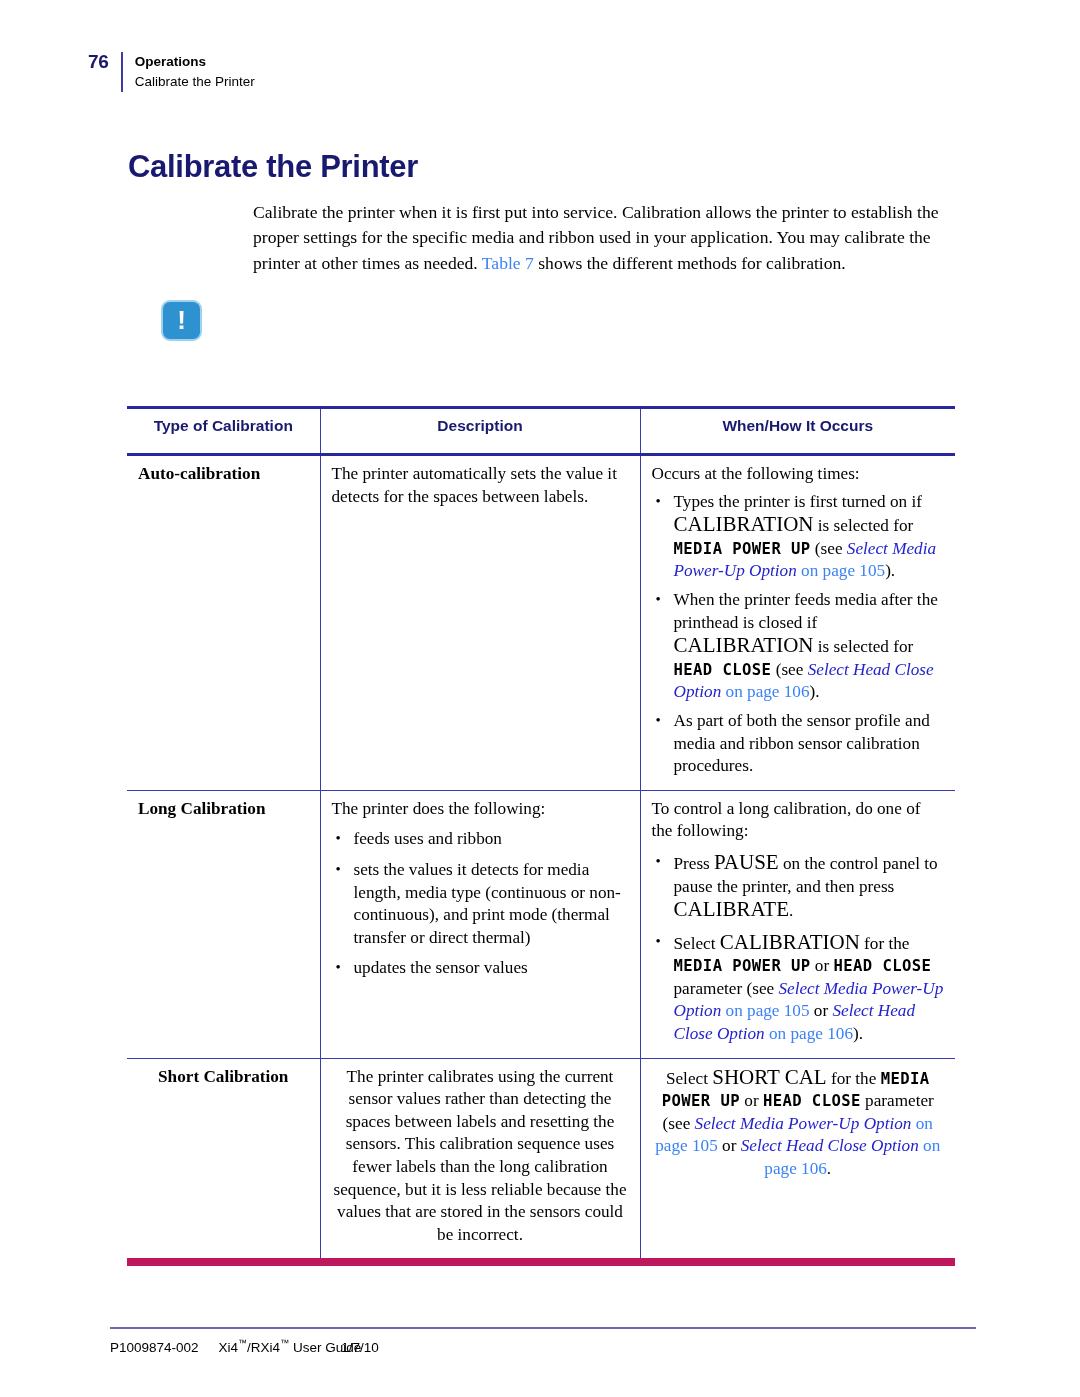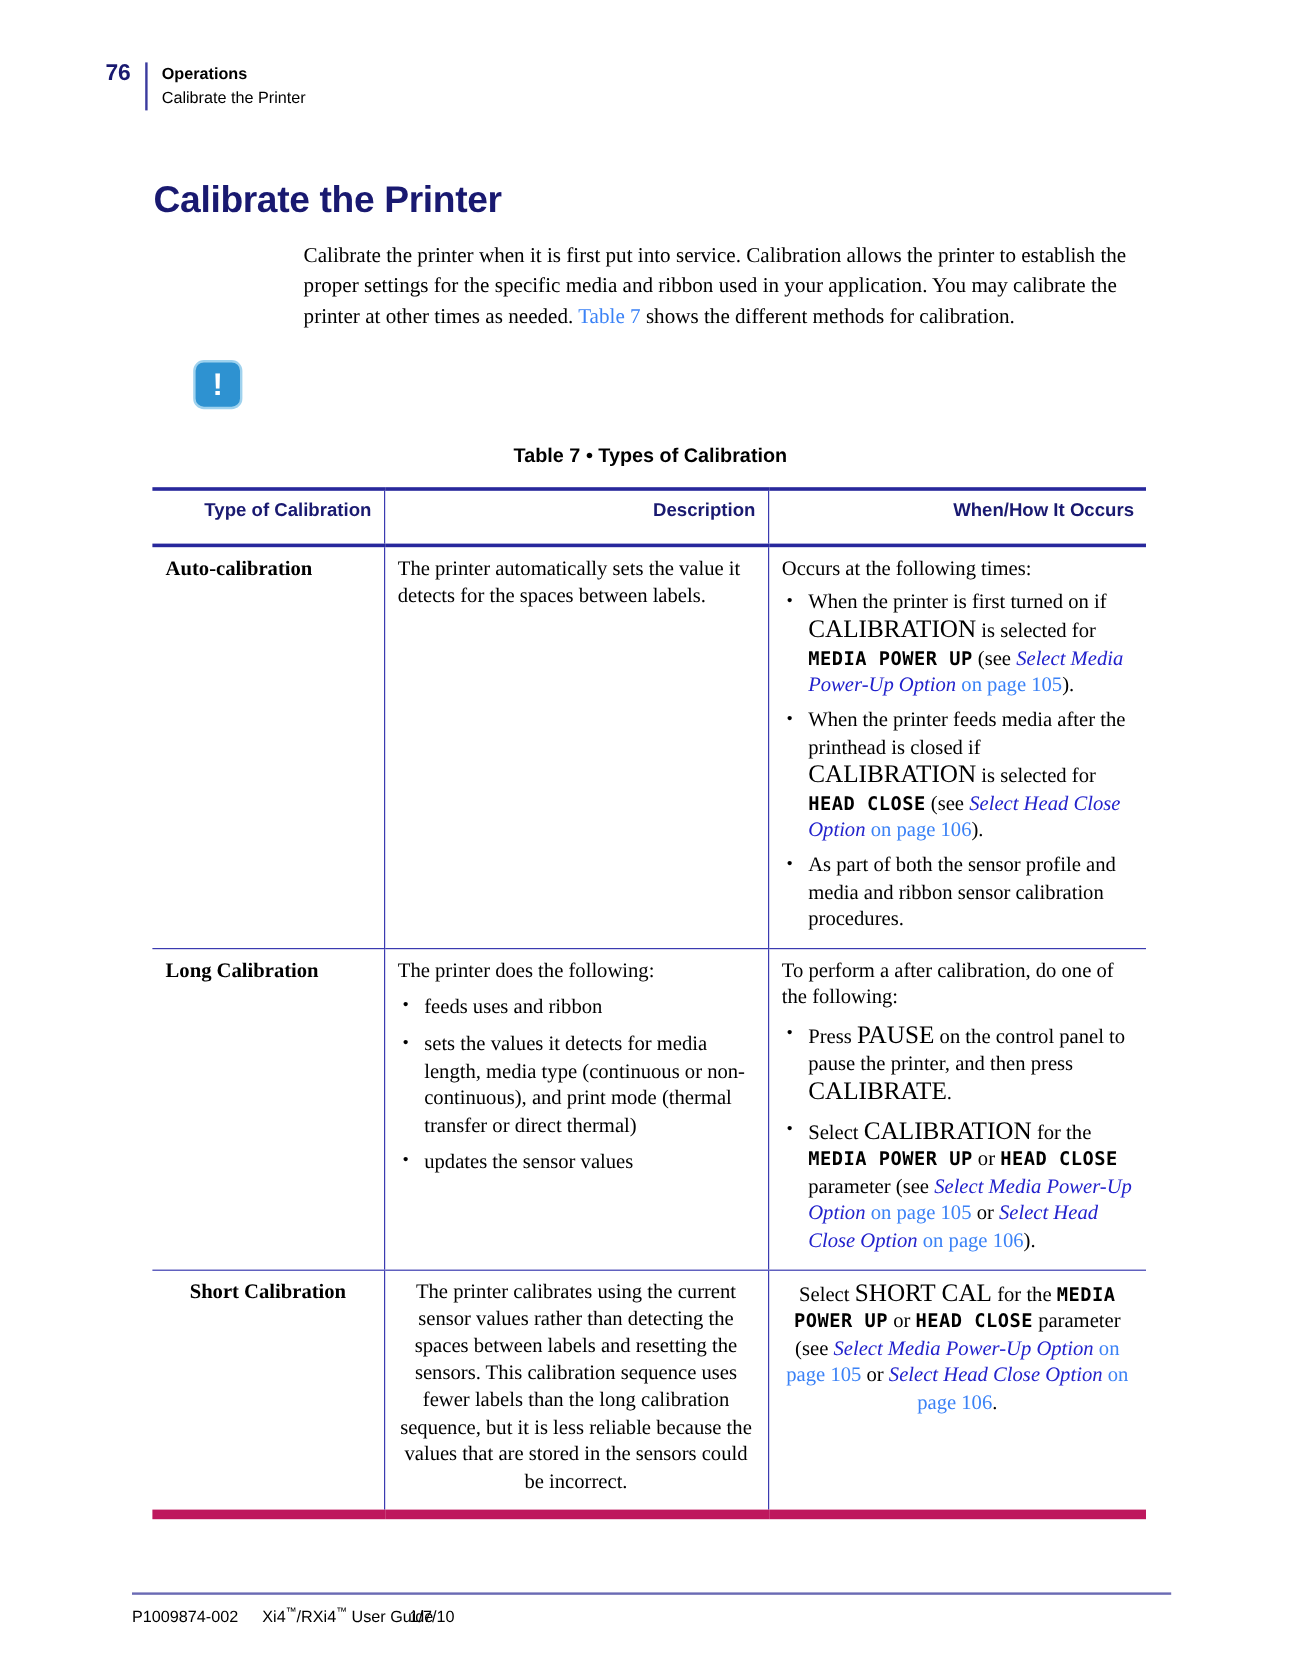--- a/index.html
+++ b/index.html
@@ -146,21 +146,21 @@
   }
   table.types col.c1 { width: 193px; }
   table.types col.c2 { width: 320px; }
   table.types col.c3 { width: 315px; }
 
   table.types thead th {
     font-family: "Liberation Sans", sans-serif;
     font-weight: bold;
     font-size: 15.5px;
     color: #191970;
-    text-align: right;
+    text-align: center;
     padding: 8px 10px 18px 10px;
     border-top: 3px solid #28289c;
     border-bottom: 3px solid #28289c;
     vertical-align: top;
   }
   table.types thead th.c2h,
   table.types thead th.c3h { border-left: 1.5px solid #3b3bb0; }
 
   table.types tbody td {
     vertical-align: top;
@@ -249,21 +249,20 @@
   <h1 class="page-title">Calibrate the Printer</h1>
 
   <p class="intro"><span>Calibrate the printer when it is first put into service. Calibration allows the printer to establish the proper settings for the specific media and ribbon used in your application. You may calibrate the printer at other times as needed. </span><span class="lnk">Table 7</span><span> shows the different methods for calibration.</span></p>
 
   <div class="note">
     <div class="note-icon">
       <span class="bang">!</span>
     </div>
   </div>
 
-  <div class="table-caption">Table 7 • Types of Calibration</div>
 
   <div class="tbl-wrap">
     <table class="types">
       <colgroup>
           <col class="c1">
           <col class="c2">
           <col class="c3">
         </colgroup>
       <thead>
         <tr>
@@ -275,39 +274,39 @@
       <tbody>
 
         <tr>
           <td class="col1">Auto-calibration</td>
           <td class="col2">
             <p class="tp">The printer automatically sets the value it detects for the spaces between labels.</p>
           </td>
           <td class="col3">
             <p class="tp">Occurs at the following times:</p>
             <ul class="bl">
-              <li><span>When the printer is first turned on if </span><span class="caps">CALIBRATION</span><span> is selected for </span><span class="lcd">MEDIA POWER UP</span><span> (see </span><span class="lnk-i">Select Media Power-Up Option</span><span> </span><span class="lnk">on page 105</span><span>).</span></li>
+              <li><span>Types the printer is first turned on if </span><span class="caps">CALIBRATION</span><span> is selected for </span><span class="lcd">MEDIA POWER UP</span><span> (see </span><span class="lnk-i">Select Media Power-Up Option</span><span> </span><span class="lnk">on page 105</span><span>).</span></li>
               <li><span>When the printer feeds media after the printhead is closed if </span><span class="caps">CALIBRATION</span><span> is selected for </span><span class="lcd">HEAD CLOSE</span><span> (see </span><span class="lnk-i">Select Head Close Option</span><span> </span><span class="lnk">on page 106</span><span>).</span></li>
               <li><span>As part of both the sensor profile and media and ribbon sensor calibration procedures.</span></li>
             </ul>
           </td>
         </tr>
 
         <tr>
           <td class="col1">Long Calibration</td>
           <td class="col2">
             <p class="tp">The printer does the following:</p>
             <ul class="bl tight">
               <li>feeds uses and ribbon</li>
               <li>sets the values it detects for media length, media type (continuous or non-continuous), and print mode (thermal transfer or direct thermal)</li>
               <li>updates the sensor values</li>
             </ul>
           </td>
           <td class="col3">
-            <p class="tp">To perform a after calibration, do one of the following:</p>
+            <p class="tp">To control a long calibration, do one of the following:</p>
             <ul class="bl tight">
               <li><span>Press </span><span class="caps">PAUSE</span><span> on the control panel to pause the printer, and then press </span><span class="caps">CALIBRATE</span><span>.</span></li>
               <li><span>Select </span><span class="caps">CALIBRATION</span><span> for the </span><span class="lcd">MEDIA POWER UP</span><span> or </span><span class="lcd">HEAD CLOSE</span><span> parameter (see </span><span class="lnk-i">Select Media Power-Up Option</span><span> </span><span class="lnk">on page 105</span><span> or </span><span class="lnk-i">Select Head Close Option</span><span> </span><span class="lnk">on page 106</span><span>).</span></li>
             </ul>
           </td>
         </tr>
 
         <tr>
           <td class="col1">Short Calibration</td>
           <td class="col2">

